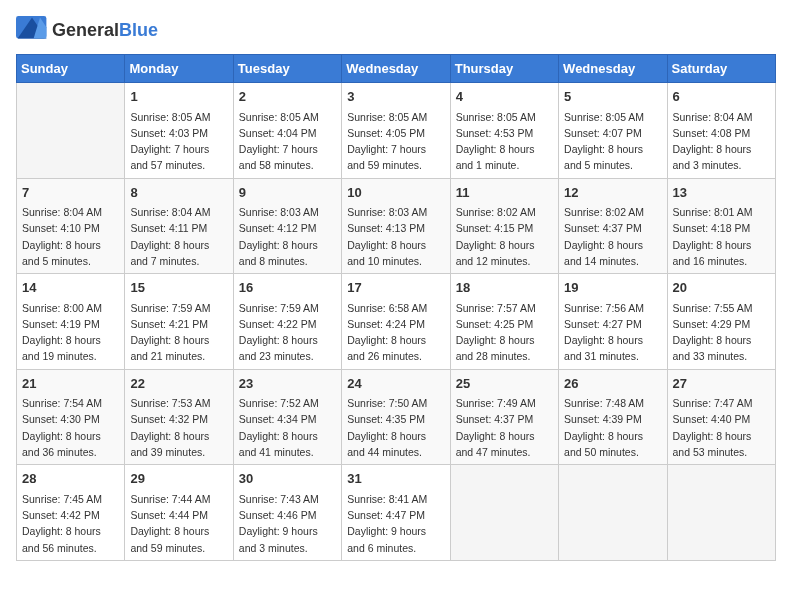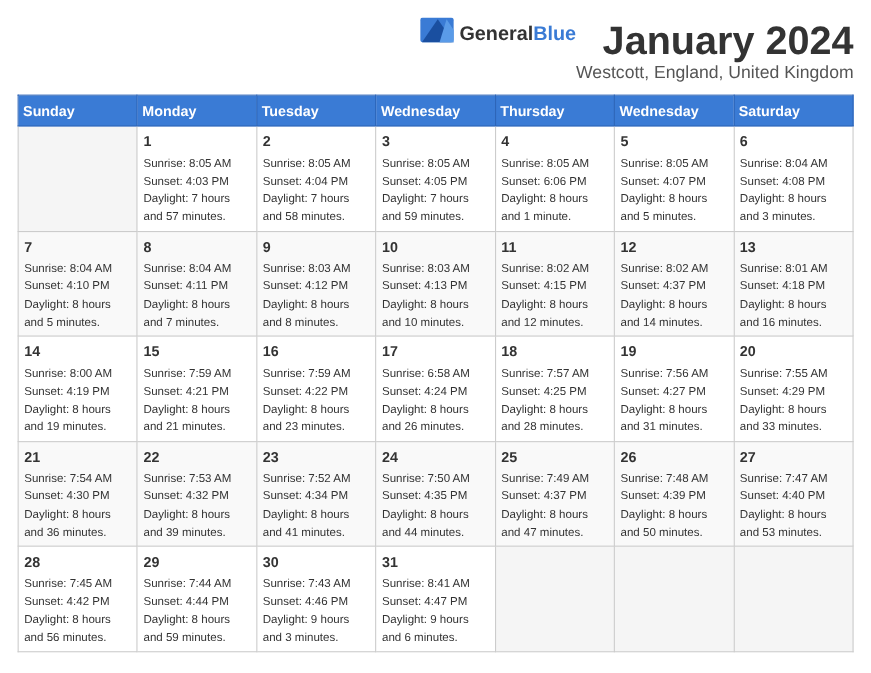--- a/index.html
+++ b/index.html
@@ -5,21 +5,21 @@
     * { box-sizing: border-box; margin: 0; padding: 0; }
     body {
       font-family: Arial, sans-serif;
       background: #fff;
       width: 792px;
       min-height: 612px;
       padding: 16px;
     }
     .header-area {
       display: flex;
-      justify-content: flex-end;
+      justify-content: space-between;
       align-items: flex-start;
       margin-bottom: 10px;
     }
     .logo {
       display: flex;
       align-items: center;
       gap: 4px;
     }
     .logo-text-general {
       font-size: 18px;
@@ -97,24 +97,20 @@
   <div class="logo">
     <svg class="logo-icon" viewBox="0 0 40 35" xmlns="http://www.w3.org/2000/svg">
       <rect x="0" y="0" width="38" height="28" rx="3" fill="#3a7bd5"></rect>
       <polygon points="20,2 38,28 2,28" fill="#1a4fa0"></polygon>
       <polygon points="30,2 38,14 38,28 22,28" fill="#5a9be8"></polygon>
     </svg>
     <div>
       <span class="logo-text-general">General</span><span class="logo-text-blue">Blue</span>
     </div>
   </div>
-  <div class="title-area">
-    <div class="month-title">January 2024</div>
-    <div class="location-title">Westcott, England, United Kingdom</div>
-  </div>
 </div>
 
 <table>
   <thead>
     <tr>
     <th>Sunday</th>
         <th>Monday</th>
         <th>Tuesday</th>
         <th>Wednesday</th>
         <th>Thursday</th>
@@ -142,21 +138,21 @@
         <td>
           <span class="day-number">3</span>
           <div class="day-info">Sunrise: 8:05 AM</div>
           <div class="day-info">Sunset: 4:05 PM</div>
           <div class="day-info">Daylight: 7 hours</div>
           <div class="day-info">and 59 minutes.</div>
         </td>
         <td>
           <span class="day-number">4</span>
           <div class="day-info">Sunrise: 8:05 AM</div>
-          <div class="day-info">Sunset: 6:06 PM</div>
+          <div class="day-info">Sunset: 4:53 PM</div>
           <div class="day-info">Daylight: 8 hours</div>
           <div class="day-info">and 1 minute.</div>
         </td>
         <td>
           <span class="day-number">5</span>
           <div class="day-info">Sunrise: 8:05 AM</div>
           <div class="day-info">Sunset: 4:07 PM</div>
           <div class="day-info">Daylight: 8 hours</div>
           <div class="day-info">and 5 minutes.</div>
         </td>

